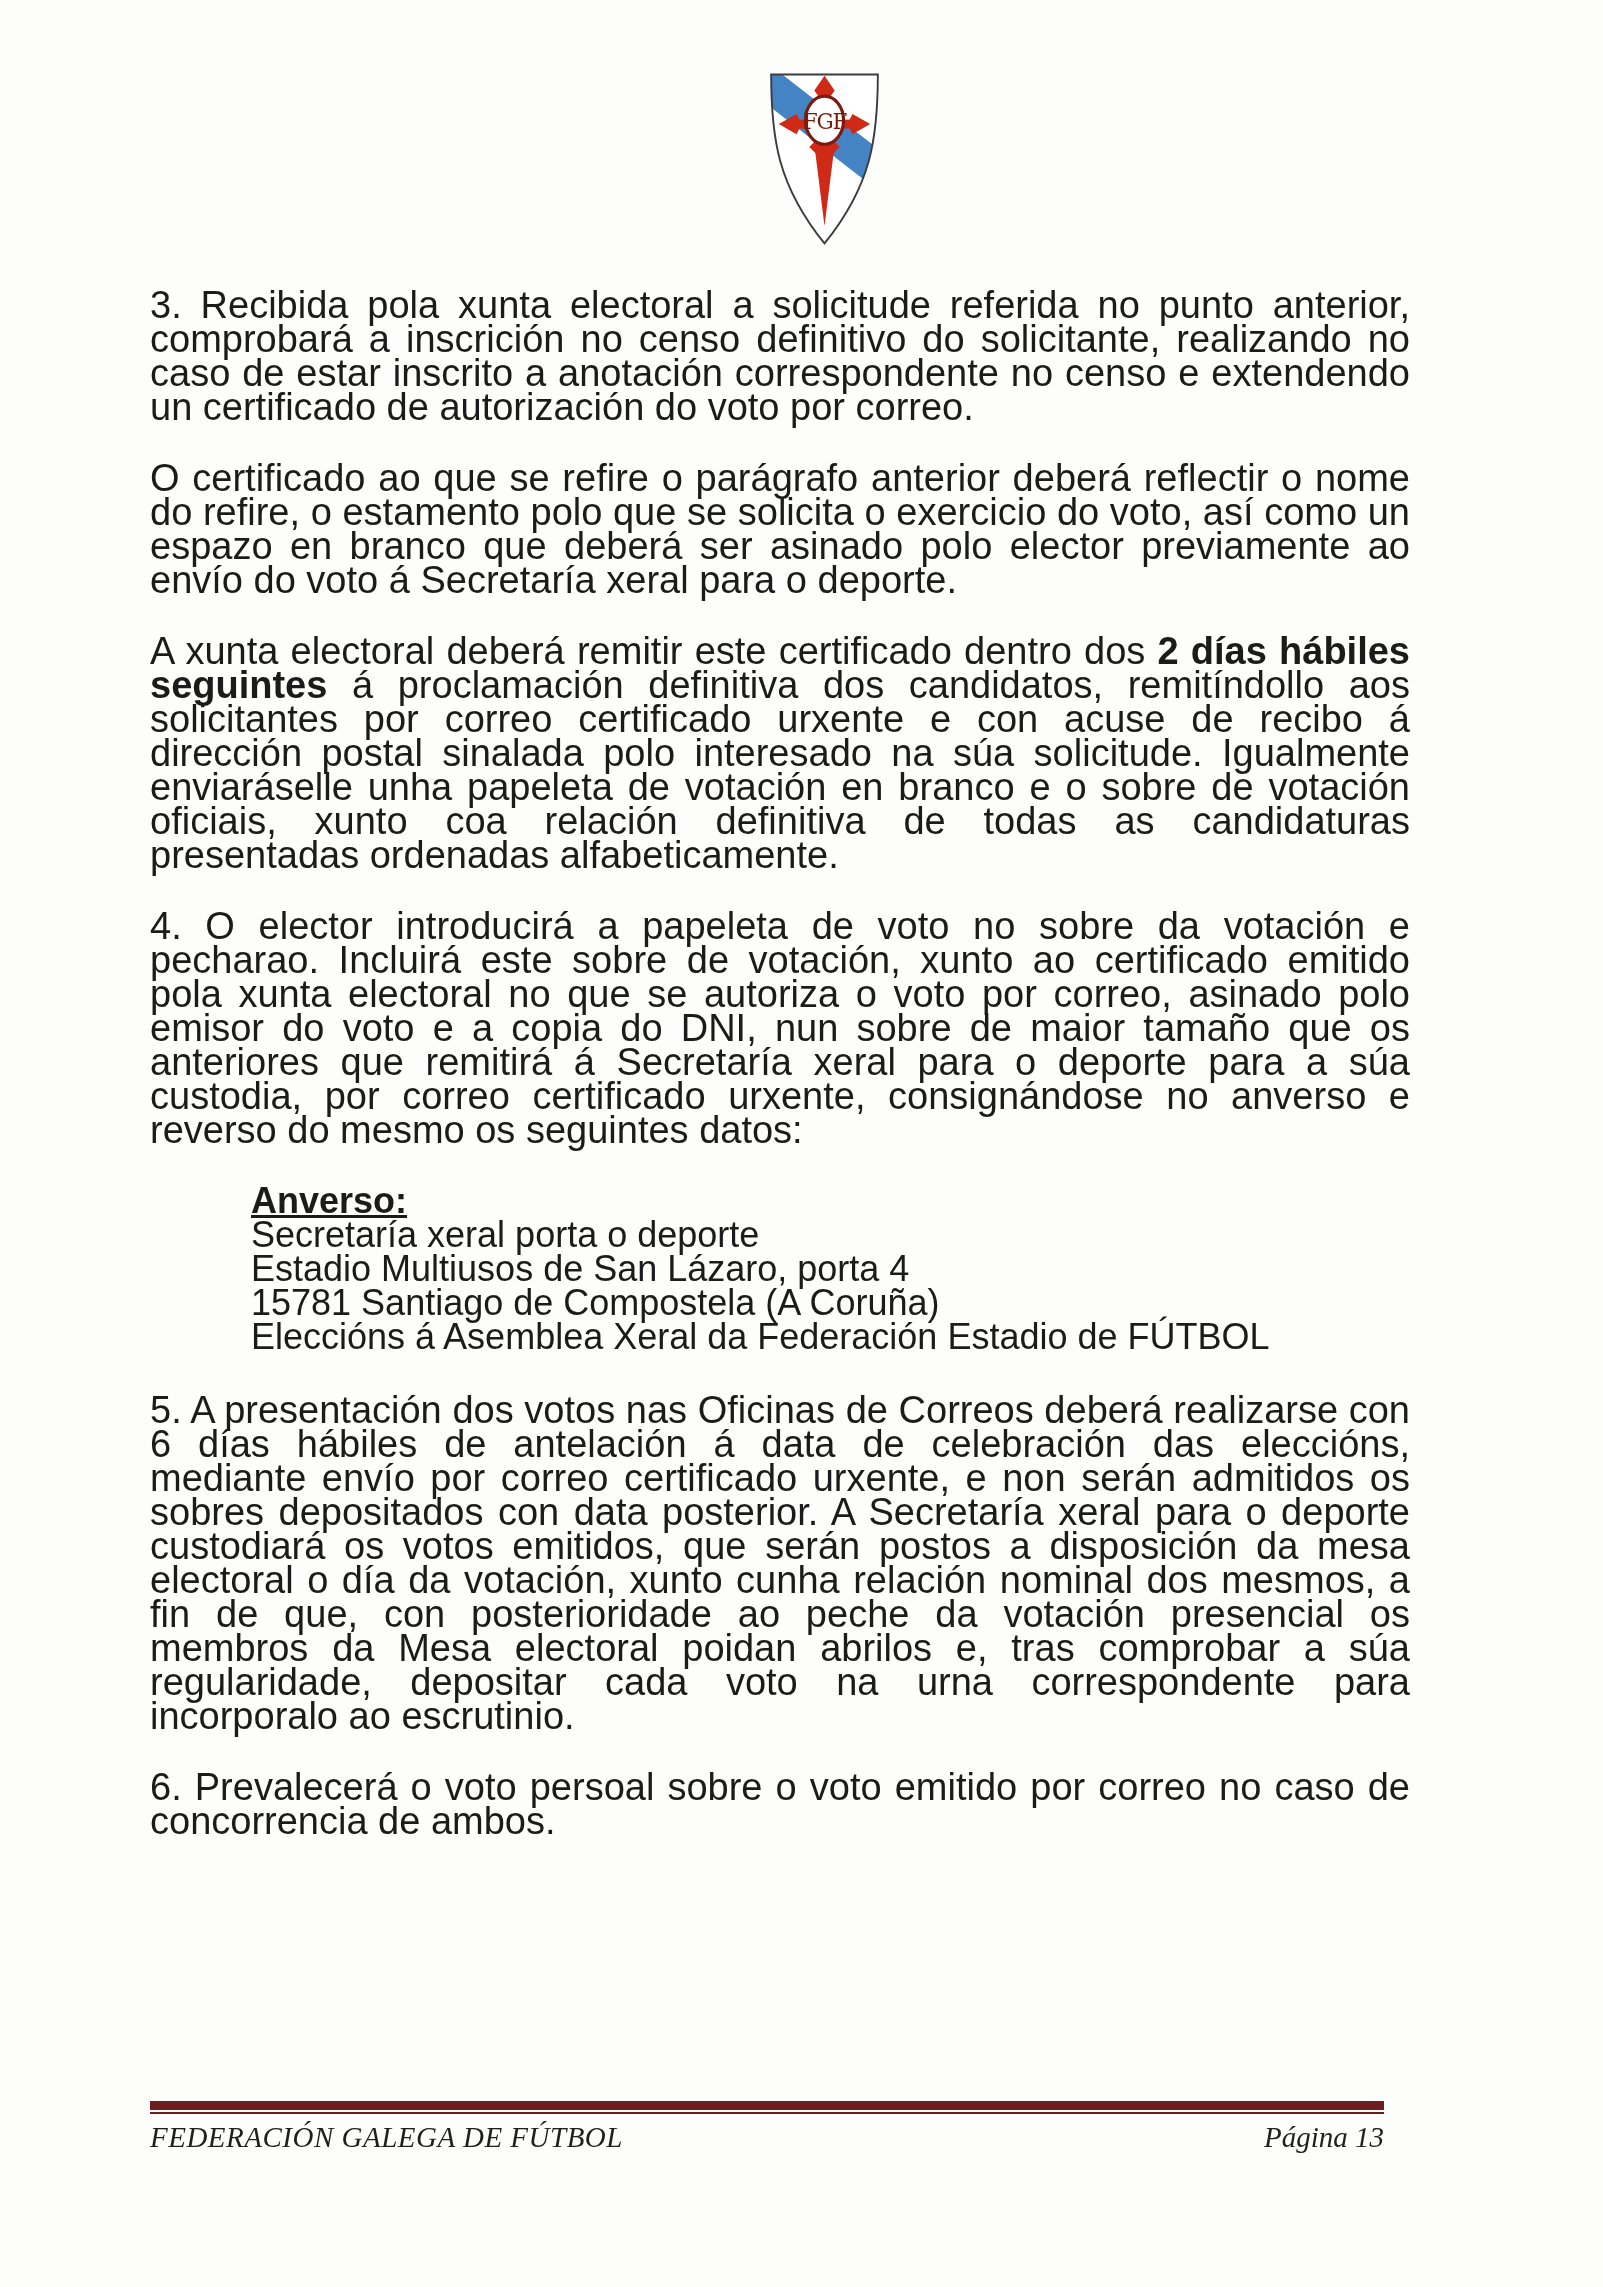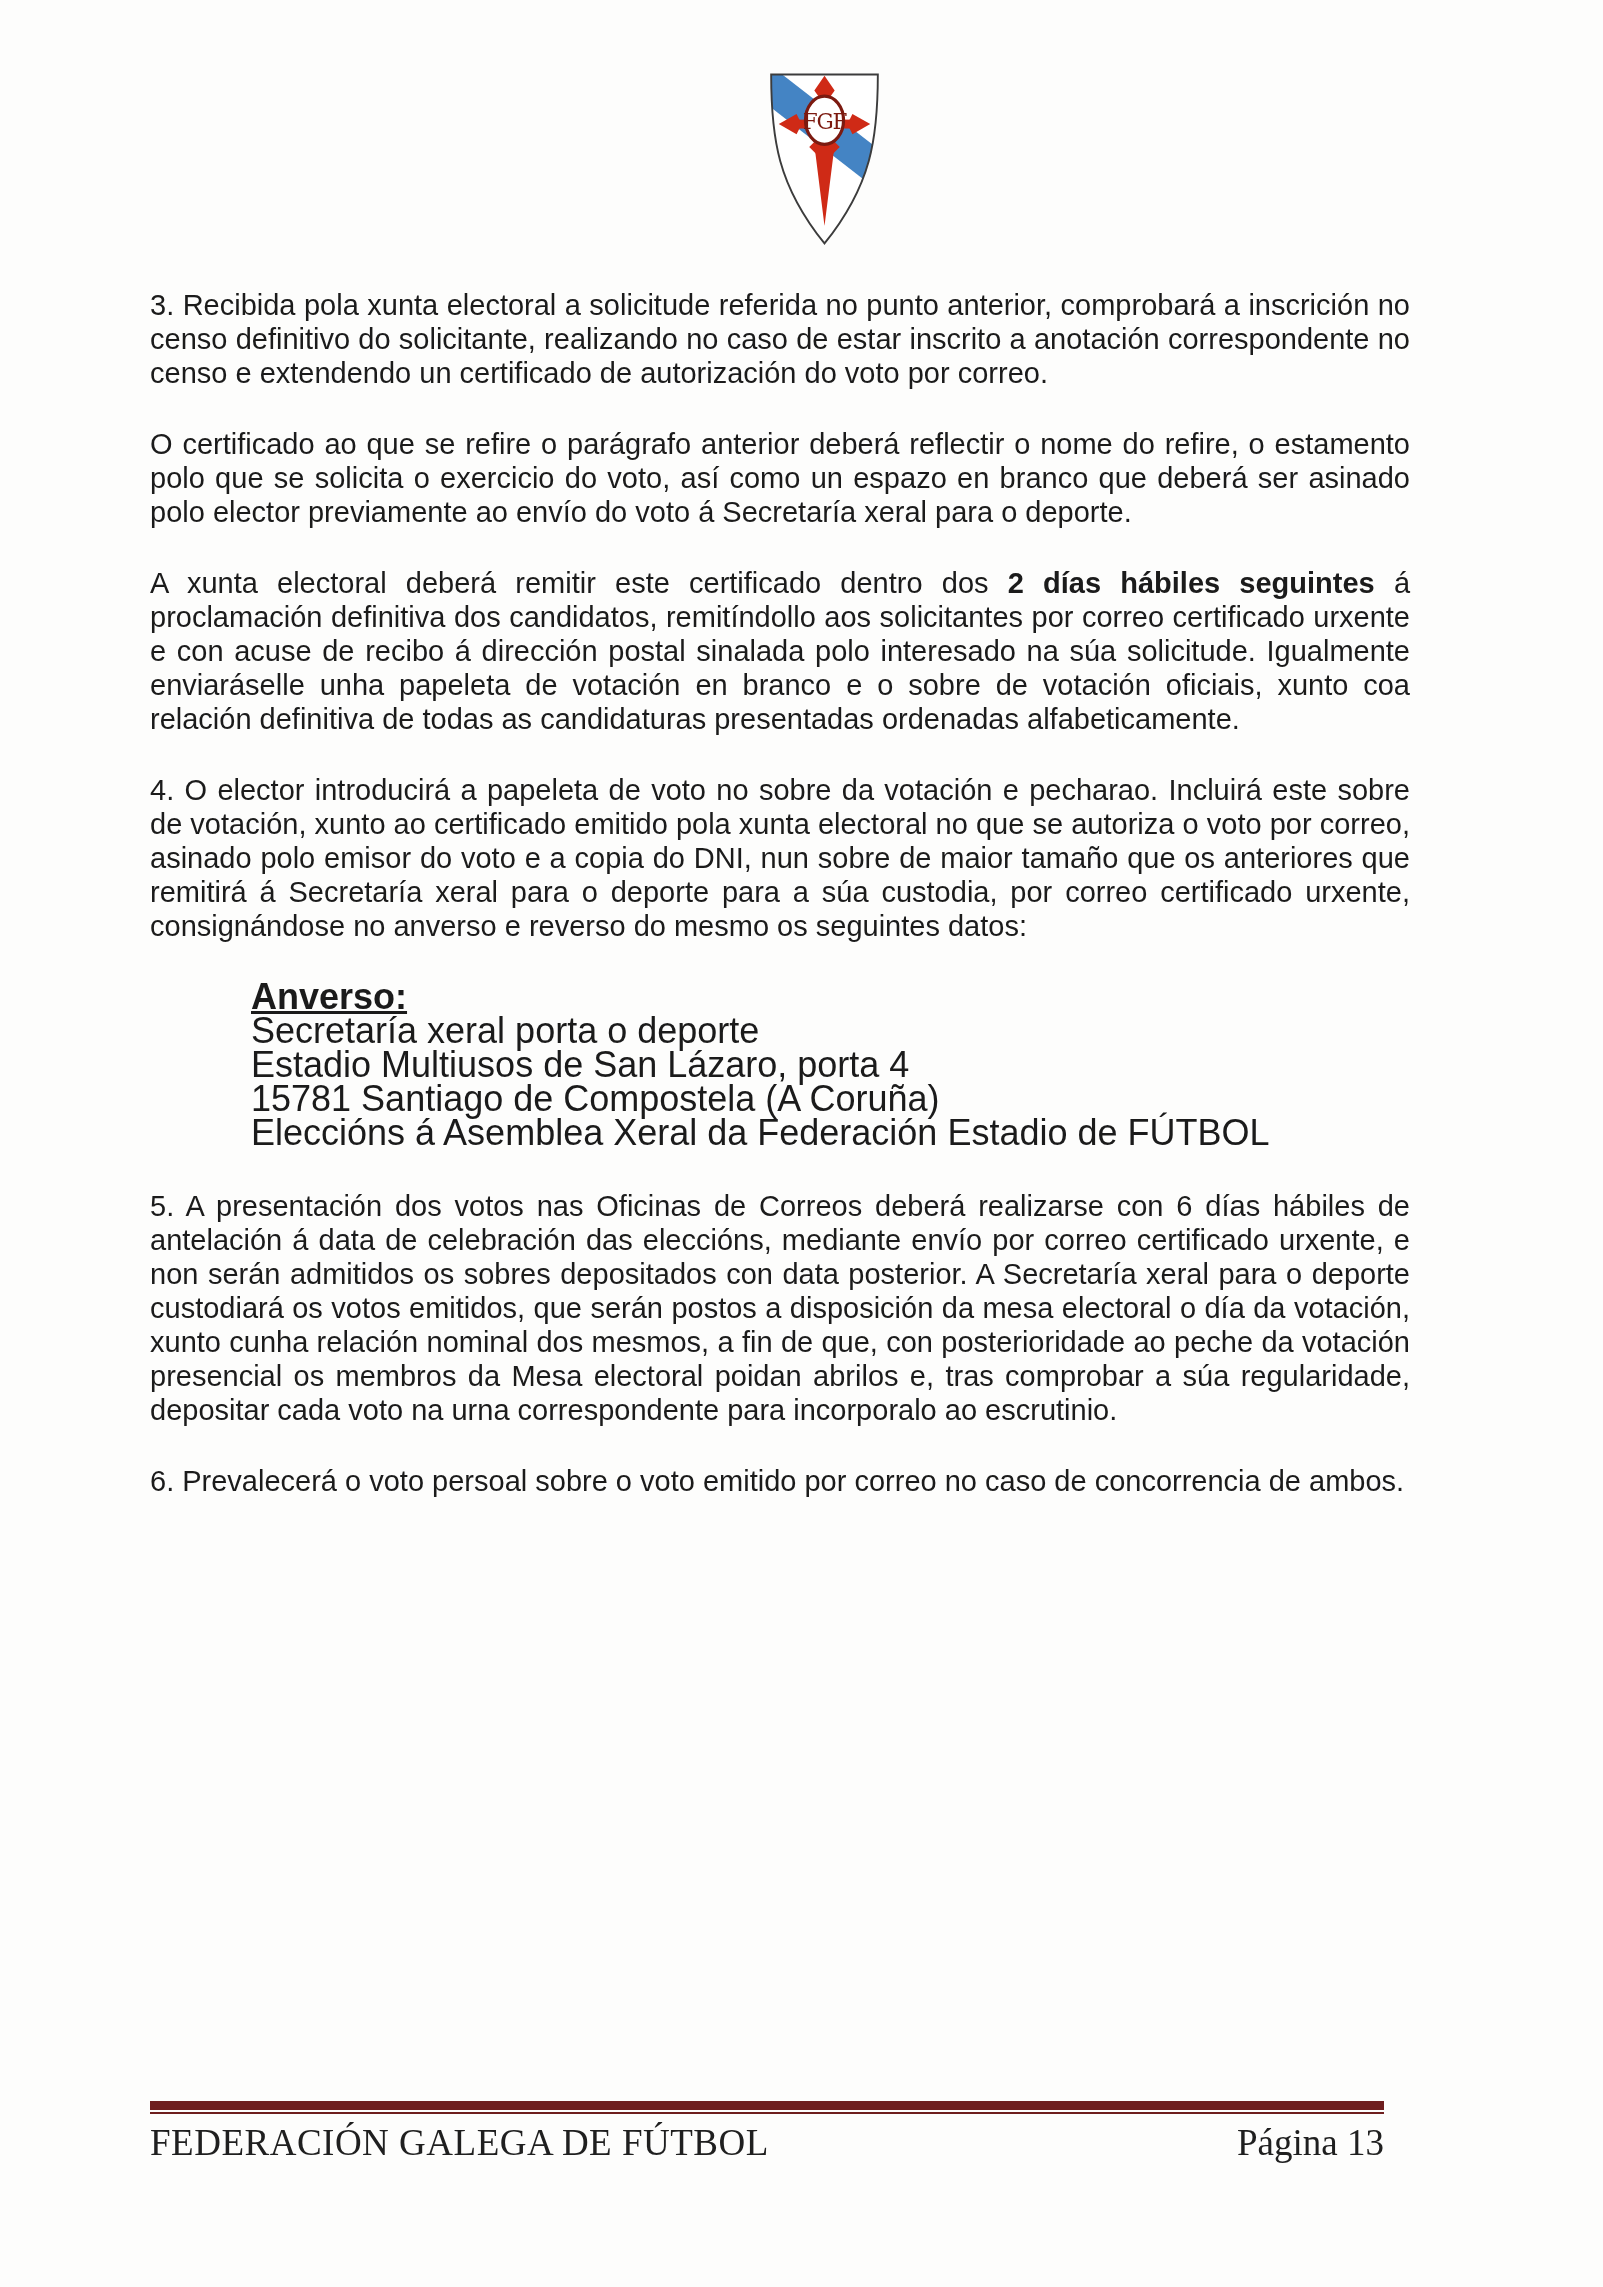--- a/index.html
+++ b/index.html
@@ -24,21 +24,21 @@
     height: 182px;
   }
   .logo-wrap svg { width: 100%; height: 100%; display: block; }
   main.body-text {
     position: absolute;
     top: 288px;
     left: 150px;
     width: 1260px;
   }
   main.body-text p {
-    font-size: 29px;
+    font-size: 38px;
     line-height: 34px;
     text-align: justify;
     margin: 0 0 37px 0;
   }
   .indent {
     margin: 0 0 39px 101px;
     font-size: 36px;
     line-height: 34px;
   }
   .blk-heading {
@@ -55,22 +55,23 @@
     width: 1234px;
   }
   .rule-thick { height: 8.7px; background: #6e1e1e; }
   .rule-thin  { height: 2.9px; background: #6e1e1e; margin-top: 1.9px; }
   .footer-row {
     display: flex;
     justify-content: space-between;
     align-items: baseline;
     margin-top: 6.8px;
     font-family: "Liberation Serif", "DejaVu Serif", serif;
-    font-size: 37px;
+    font-size: 29px;
     color: #1f1f1f;
+    font-style: italic;
   }
   .footer-org { letter-spacing: 0.5px; }
   .logo-monogram-text {
     font-family: "DejaVu Serif", "Liberation Serif", serif;
     font-size: 17px;
     letter-spacing: -1px;
   }
 </style>
 </head>
 <body>

